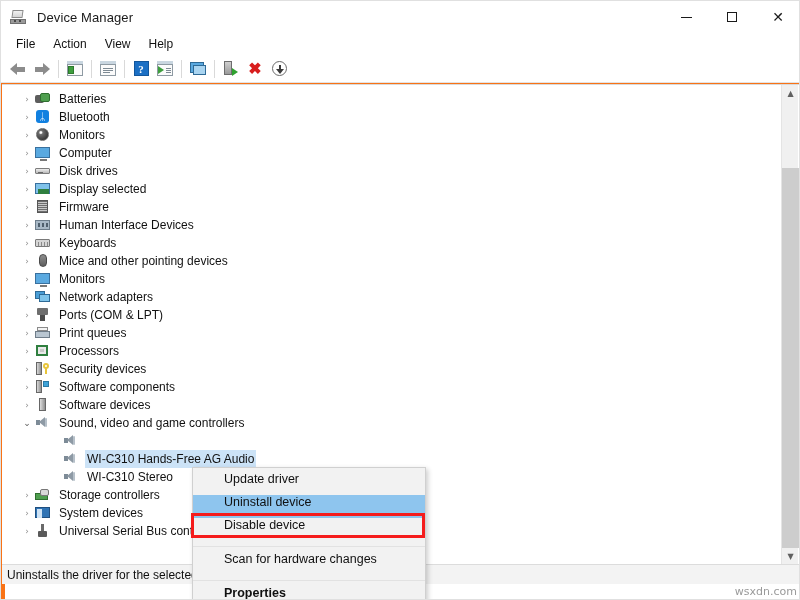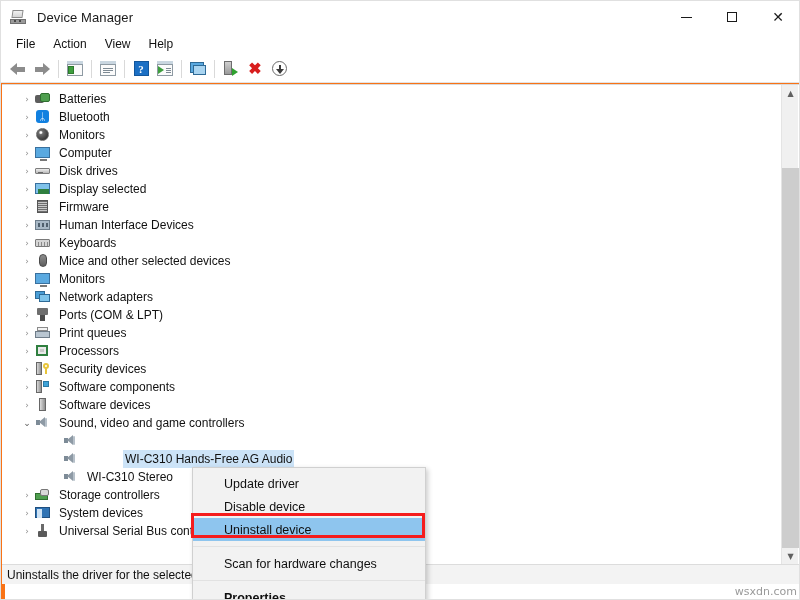--- a/index.html
+++ b/index.html
@@ -235,21 +235,21 @@
     position: relative;
   }
   .row .lbl {
     font-size: 12px;
     color: #111111;
     line-height: 18px;
     padding: 0 2px;
   }
   .row.l0 { padding-left: 18px; }
   .row.l1 { padding-left: 46px; }
-  .row.selected .lbl { background: #cce3f7; margin-left: 38px; }
+  .row.selected .lbl { background: #cce3f7; }
 
   
   .g-battery { position:absolute; left:1px; top:2px; width:15px; height:11px; }
   .g-battery .b1 { position:absolute; left:0; top:2px; width:9px; height:8px; background:#5d5d5d; border-radius:2px; }
   .g-battery .b2 { position:absolute; left:5px; top:0px; width:10px; height:9px; background:#4f9f4f; border:1px solid #2f6f2f; border-radius:2px; }
 
   .g-bt { position:absolute; left:2px; top:1px; width:13px; height:13px; border-radius:3px; background:#1180e0;
           color:#fff; font-size:10px; display:flex; align-items:center; justify-content:center; }
 
   .g-cam { position:absolute; left:2px; top:1px; width:13px; height:13px; border-radius:50%;
@@ -389,21 +389,21 @@
     width: 234px;
     background: #f2f2f2;
     border: 1px solid #d0d0d0;
     box-shadow: 2px 2px 5px rgba(0,0,0,.20);
     padding: 4px 0 0 0;
     z-index: 40;
   }
   .ctxitem {
     height: 23px;
     display: flex;
-    align-items: center;
+    align-items: flex-start;
     padding-left: 31px;
     font-size: 12.5px;
     color: #101010;
     cursor: default;
   }
   .ctxitem.bold { font-weight: bold; }
   .ctxitem.highlighted {
     background: #8ec5ee;
   }
   .ctxsep {
@@ -590,21 +590,21 @@
           <div class="devicon">
             <div class="g-keyb"></div>
           </div>
           <div class="lbl">Keyboards</div>
         </div>
         <div class="row l0">
           <div class="chev">›</div>
           <div class="devicon">
             <div class="g-mouse"></div>
           </div>
-          <div class="lbl">Mice and other selected devices</div>
+          <div class="lbl">Mice and other pointing devices</div>
         </div>
         <div class="row l0">
           <div class="chev">›</div>
           <div class="devicon">
             <div class="g-monitor"></div>
           </div>
           <div class="lbl">Monitors</div>
         </div>
         <div class="row l0">
           <div class="chev">›</div>
@@ -759,25 +759,25 @@
   </div>
 
   <div class="bottomstrip">
     <div class="watermark">wsxdn.com</div>
   </div>
 
   <div class="ctxmenu" id="ctxmenu">
       <div class="ctxitem">
         <span>Update driver</span>
       </div>
+      <div class="ctxitem highlighted">
+        <span>Uninstall device</span>
+      </div>
       <div class="ctxitem">
         <span>Disable device</span>
-      </div>
-      <div class="ctxitem highlighted">
-        <span>Uninstall device</span>
       </div>
       <div class="ctxsep"></div>
       <div class="ctxitem">
         <span>Scan for hardware changes</span>
       </div>
       <div class="ctxsep"></div>
       <div class="ctxitem bold">
         <span>Properties</span>
       </div>
     </div>

